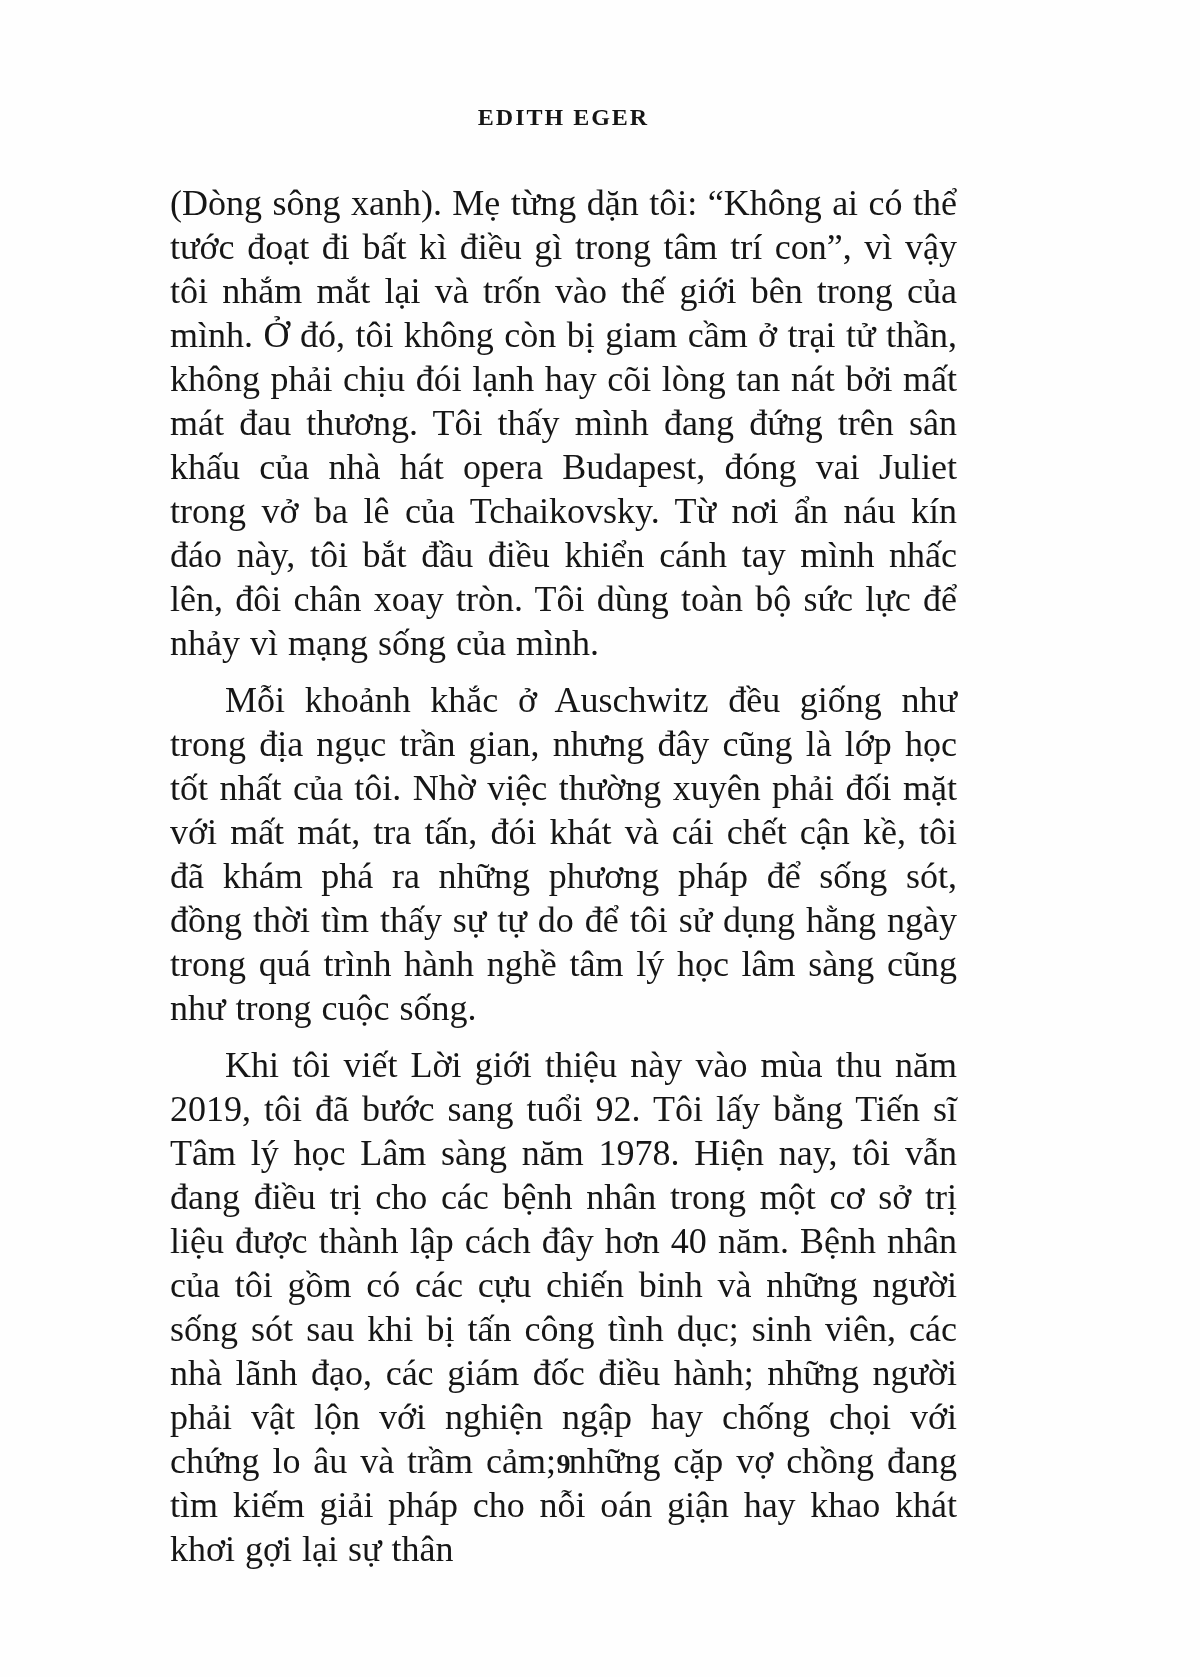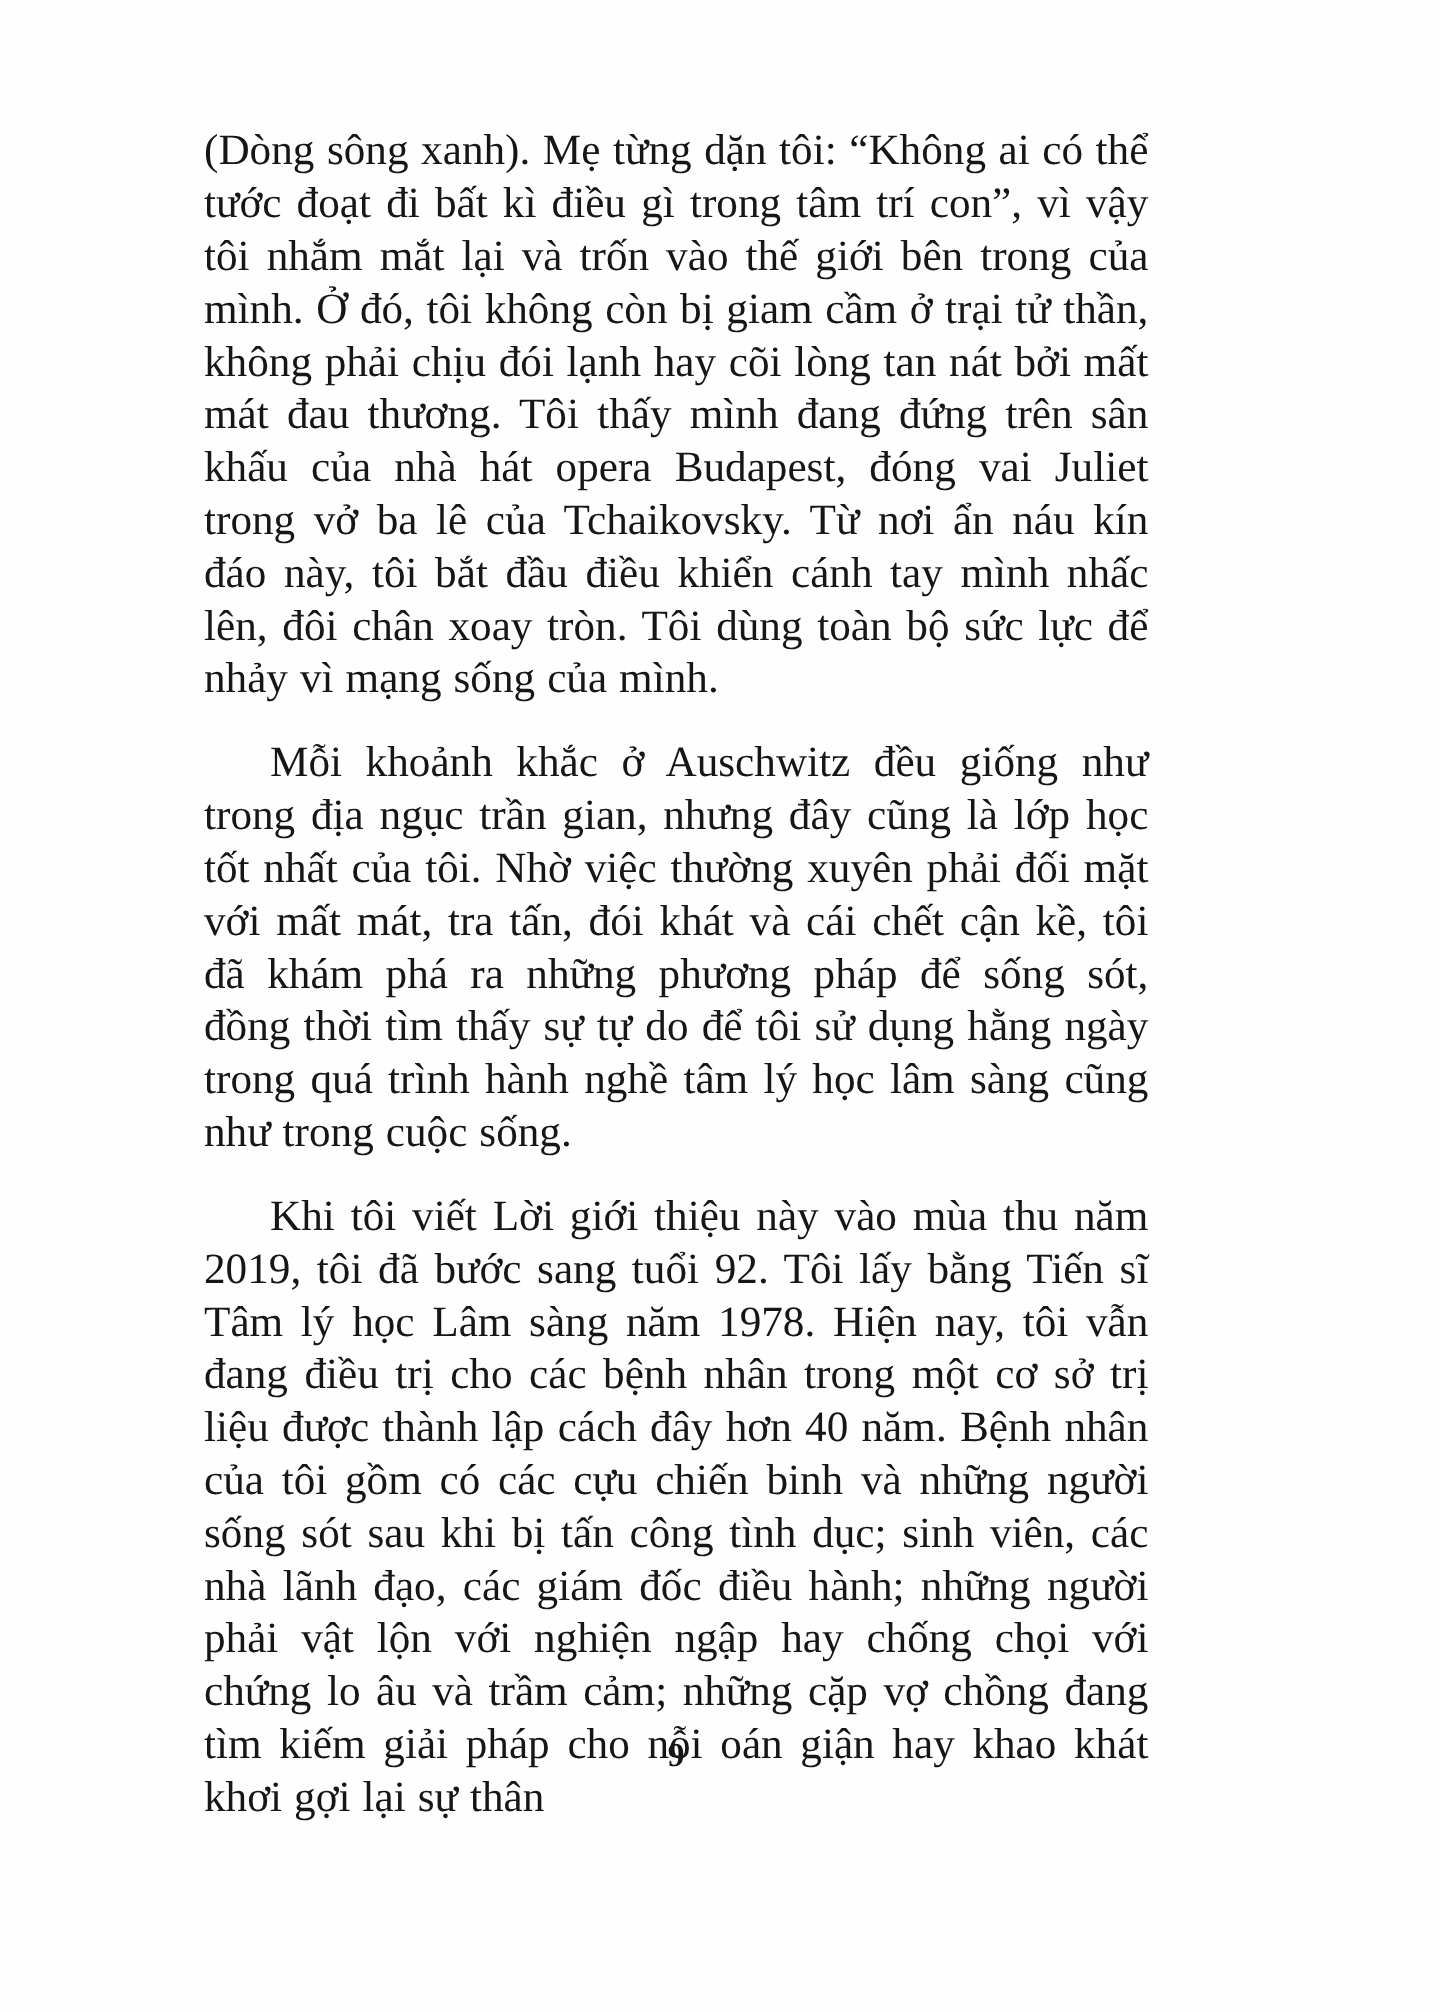--- a/index.html
+++ b/index.html
@@ -33,41 +33,42 @@
   .body-text {
     font-size: 36px;
     line-height: 44px;
     text-align: justify;
     word-spacing: 1px;
   }
   .para {
     margin: 0;
   }
   .para + .para {
-    margin-top: 26px;
+    margin-top: 13px;
   }
   .para.indented {
     text-indent: 55px;
   }
   .page-number {
     position: absolute;
     top: 1448px;
     left: 170px;
     width: 787px;
     text-align: center;
     font-size: 28px;
     font-weight: bold;
     color: #161616;
   }
 </style>
 </head>
 <body>
 
 <div class="page">
 
+  <div class="running-head">EDITH EGER</div>
 
   <div class="body-text">
     <p class="para">(Dòng sông xanh). Mẹ từng dặn tôi: “Không ai có thể tước đoạt đi bất kì điều gì trong tâm trí con”, vì vậy tôi nhắm mắt lại và trốn vào thế giới bên trong của mình. Ở đó, tôi không còn bị giam cầm ở trại tử thần, không phải chịu đói lạnh hay cõi lòng tan nát bởi mất mát đau thương. Tôi thấy mình đang đứng trên sân khấu của nhà hát opera Budapest, đóng vai Juliet trong vở ba lê của Tchaikovsky. Từ nơi ẩn náu kín đáo này, tôi bắt đầu điều khiển cánh tay mình nhấc lên, đôi chân xoay tròn. Tôi dùng toàn bộ sức lực để nhảy vì mạng sống của mình.</p>
     <p class="para indented">Mỗi khoảnh khắc ở Auschwitz đều giống như trong địa ngục trần gian, nhưng đây cũng là lớp học tốt nhất của tôi. Nhờ việc thường xuyên phải đối mặt với mất mát, tra tấn, đói khát và cái chết cận kề, tôi đã khám phá ra những phương pháp để sống sót, đồng thời tìm thấy sự tự do để tôi sử dụng hằng ngày trong quá trình hành nghề tâm lý học lâm sàng cũng như trong cuộc sống.</p>
     <p class="para indented">Khi tôi viết Lời giới thiệu này vào mùa thu năm 2019, tôi đã bước sang tuổi 92. Tôi lấy bằng Tiến sĩ Tâm lý học Lâm sàng năm 1978. Hiện nay, tôi vẫn đang điều trị cho các bệnh nhân trong một cơ sở trị liệu được thành lập cách đây hơn 40 năm. Bệnh nhân của tôi gồm có các cựu chiến binh và những người sống sót sau khi bị tấn công tình dục; sinh viên, các nhà lãnh đạo, các giám đốc điều hành; những người phải vật lộn với nghiện ngập hay chống chọi với chứng lo âu và trầm cảm; những cặp vợ chồng đang tìm kiếm giải pháp cho nỗi oán giận hay khao khát khơi gợi lại sự thân</p>
   </div>
 
   <div class="page-number">9</div>
 
 </div>

